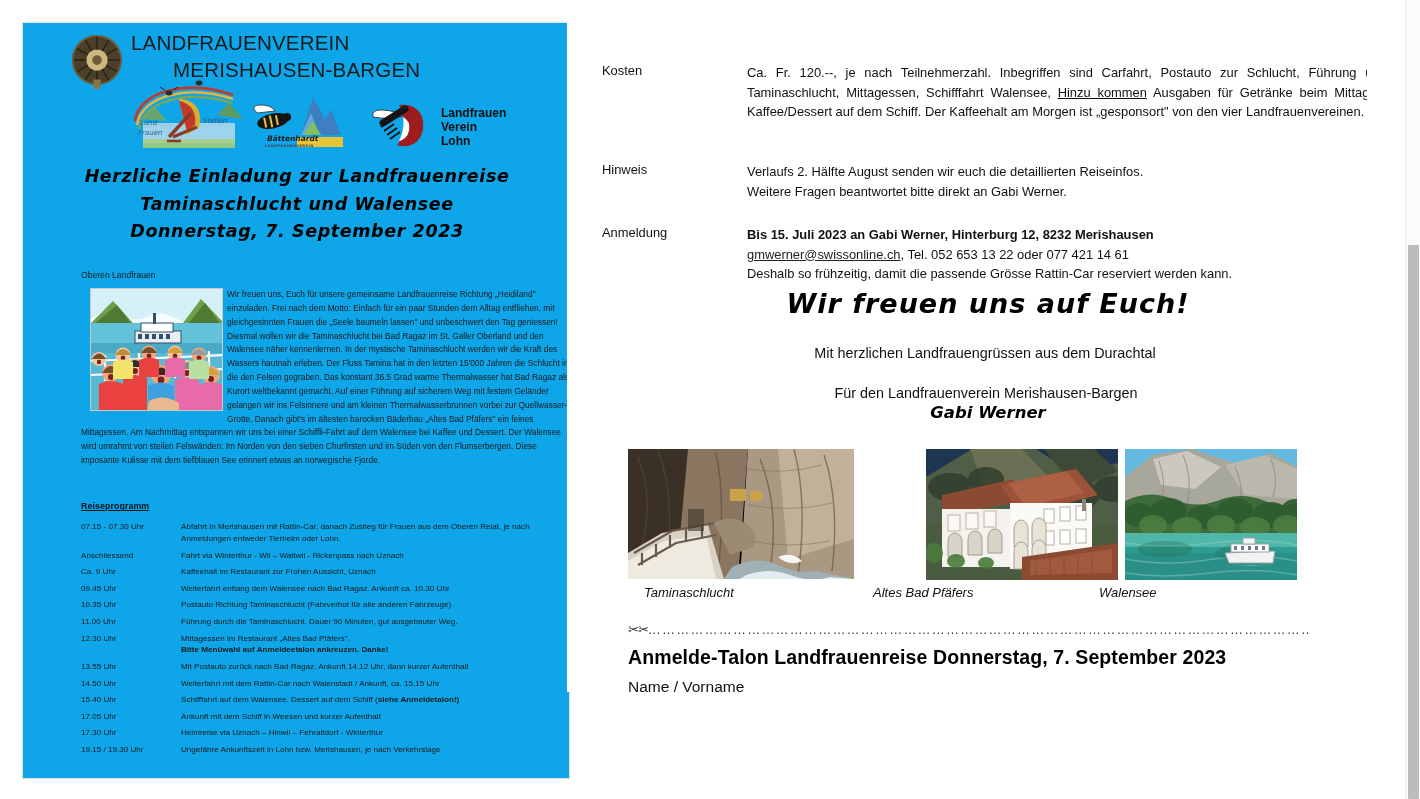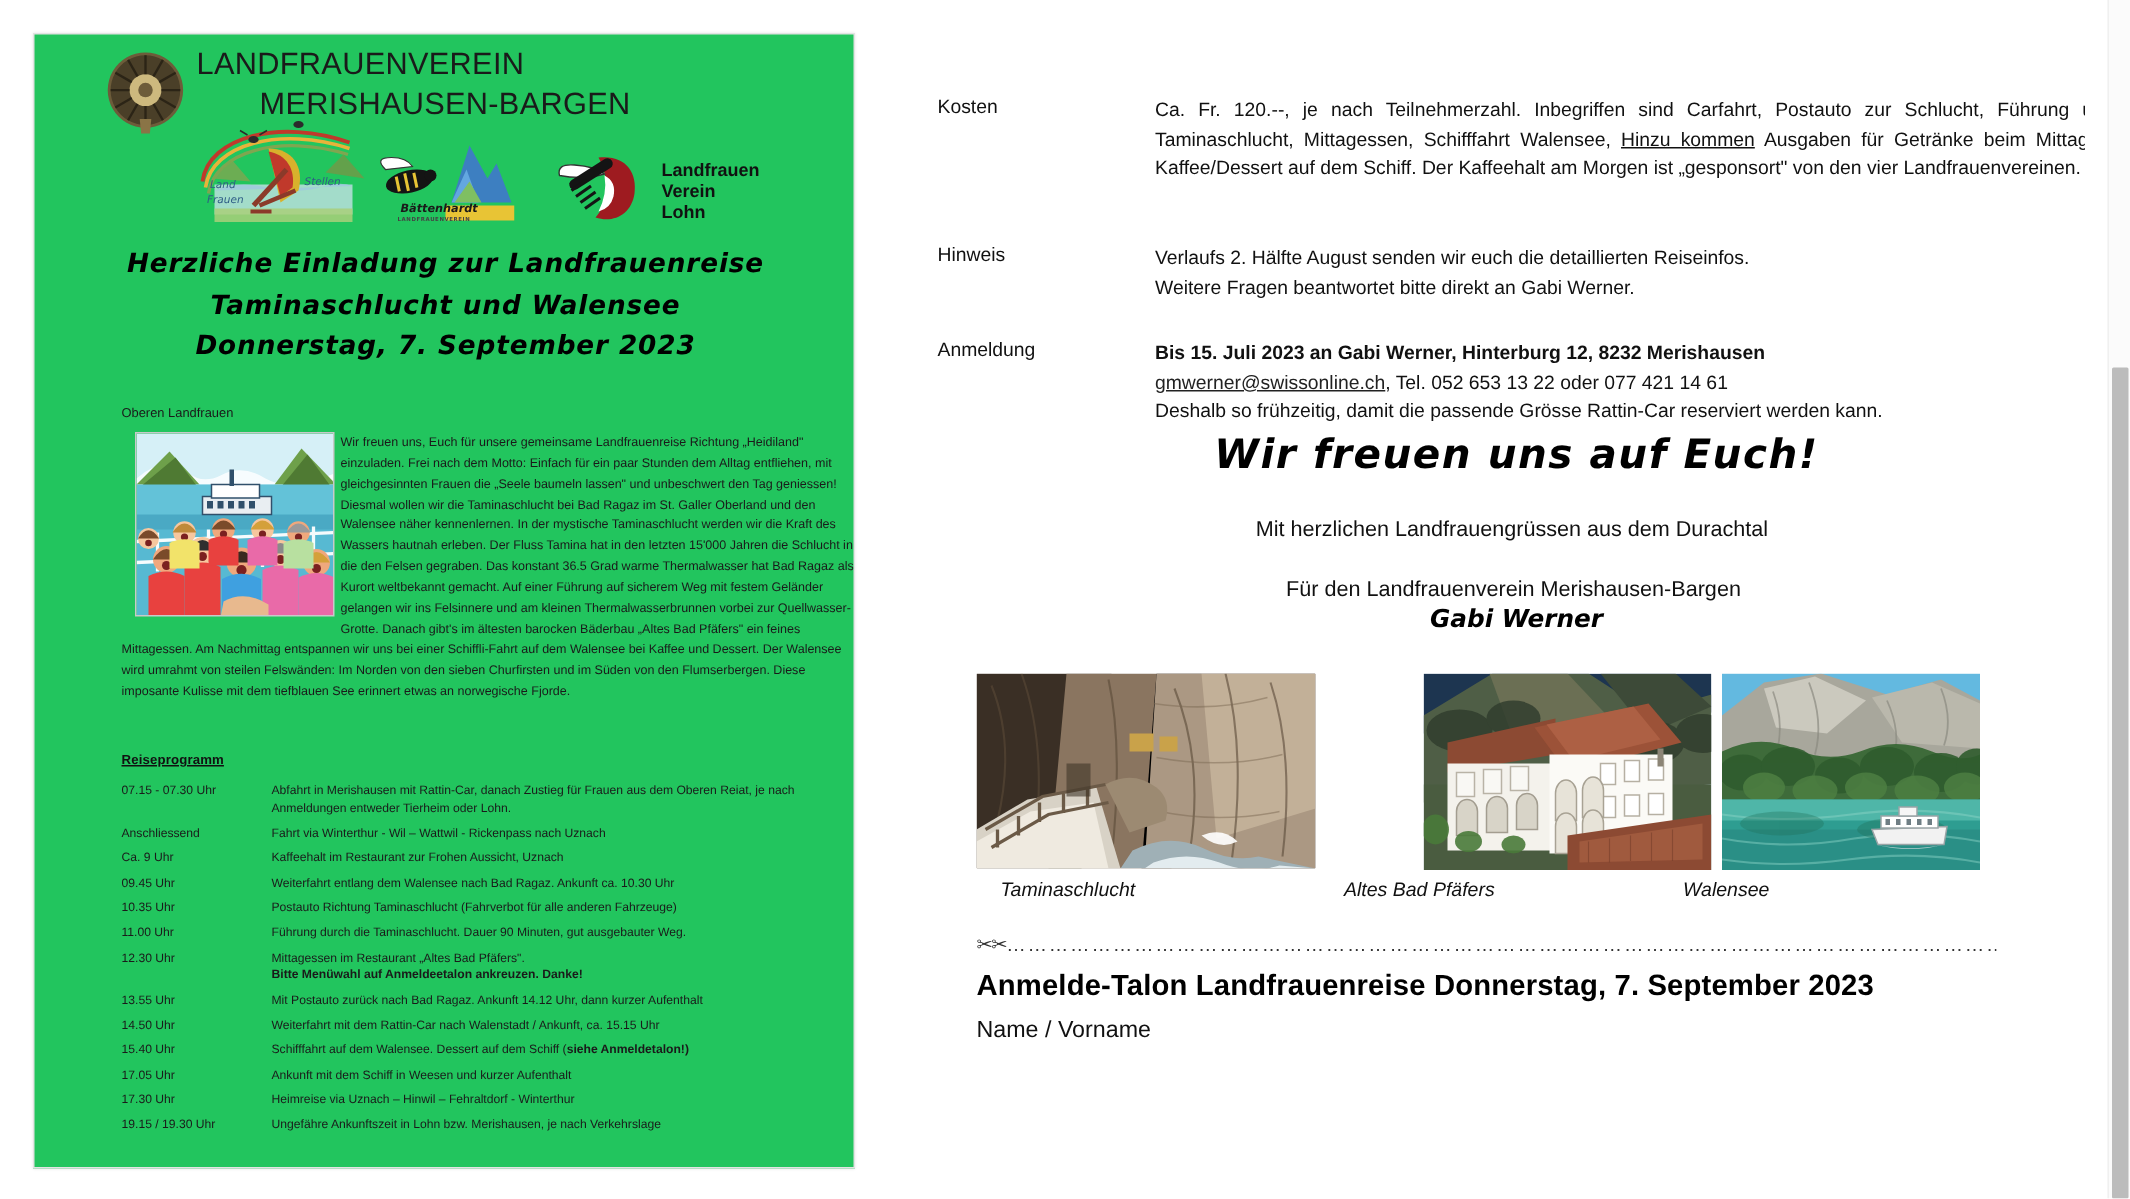--- a/index.html
+++ b/index.html
@@ -14,28 +14,28 @@
     position: relative;
     width: 1420px; height: 799px;
     background: #ffffff;
   }
 
   
   .sheet-left {
     position: absolute;
     left: 22px; top: 22px;
     width: 548px; height: 757px;
-    background: #22c55e;
+    background: #0ea5e9;
     border: 1px solid #e3e3e3;
     box-shadow: 0 0 2px rgba(0,0,0,0.10);
     overflow: hidden;
   }
   .sheet-right {
     position: absolute;
-    left: 590px; top: 0px;
+    left: 567px; top: 0px;
     width: 800px; height: 692px;
     background: #ffffff;
     overflow: hidden;
   }
 
   
   .logo-row {
     position: absolute; left: 0; top: 0;
     width: 548px; height: 125px;
   }

